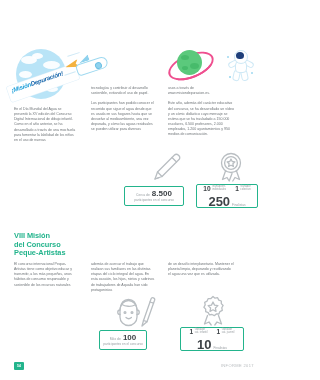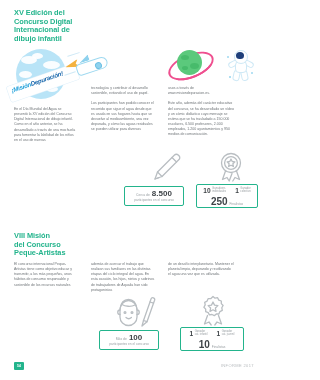--- a/index.html
+++ b/index.html
@@ -174,26 +174,26 @@
     font-size:3.2px;color:#9aa0a4;line-height:3.8px;margin-top:.8px;
     text-align:center;
   }
   .row-inline{display:flex;align-items:baseline;gap:2px;justify-content:center;}
   .stat-multi{flex-direction:column;gap:2px;padding-top:1px;}
   .pairrow{display:flex;gap:9px;align-items:center;justify-content:center;}
   .pair{display:flex;align-items:center;gap:1.5px;}
   .pair .n{font-size:6.6px;font-weight:bold;color:#3f4448;line-height:7px;}
   .pair .lbl{font-size:2.7px;color:#9aa0a4;line-height:3.1px;white-space:pre-line;}
   .lastrow{display:flex;align-items:baseline;gap:2px;justify-content:center;}
-  .lastrow .n{font-size:10px;font-weight:bold;color:#3f4448;}
+  .lastrow .n{font-size:13px;font-weight:bold;color:#3f4448;}
   .lastrow .lbl{font-size:3.2px;color:#9aa0a4;}
 
   #stat-1{left:124px;top:186px;width:60px;height:20px;}
   #stat-2{left:196px;top:184px;width:62px;height:24px;}
-  #stat-3{left:99px;top:330px;width:60px;height:20px;}
+  #stat-3{left:99px;top:330px;width:48px;height:20px;}
   #stat-4{left:180px;top:327px;width:64px;height:24px;}
 
   
   #icon-pencil{position:absolute;left:148px;top:152px;width:34px;height:32px;}
   #icon-medal{position:absolute;left:216px;top:150px;width:30px;height:32px;}
   #icon-kid{position:absolute;left:112px;top:296px;width:44px;height:32px;}
   #icon-rosette{position:absolute;left:197px;top:294px;width:32px;height:32px;}
 
   .stroke{fill:none;stroke:#b9bec2;stroke-width:1.3;stroke-linecap:round;stroke-linejoin:round;}
 
@@ -207,24 +207,20 @@
   #footer-label{
     position:absolute;right:14px;top:363px;
     color:#b7bbbe;font-size:4px;letter-spacing:.4px;
   }
 </style>
 </head>
 <body>
 
 <div class="page">
 
-  <div class="sec-title" id="title-1">XV Edición del
-Concurso Digital
-Internacional de
-dibujo infantil</div>
 
   <div class="illus" id="globe-wrap">
     <div class="globe">
       <div class="cloud c1"></div>
         <div class="cloud c2"></div>
       <div class="cloud c3"></div>
         <div class="cloud c4"></div>
       <div class="cloud c5"></div>
         <div class="cloud c6"></div>
       <div class="cloud c7"></div>

